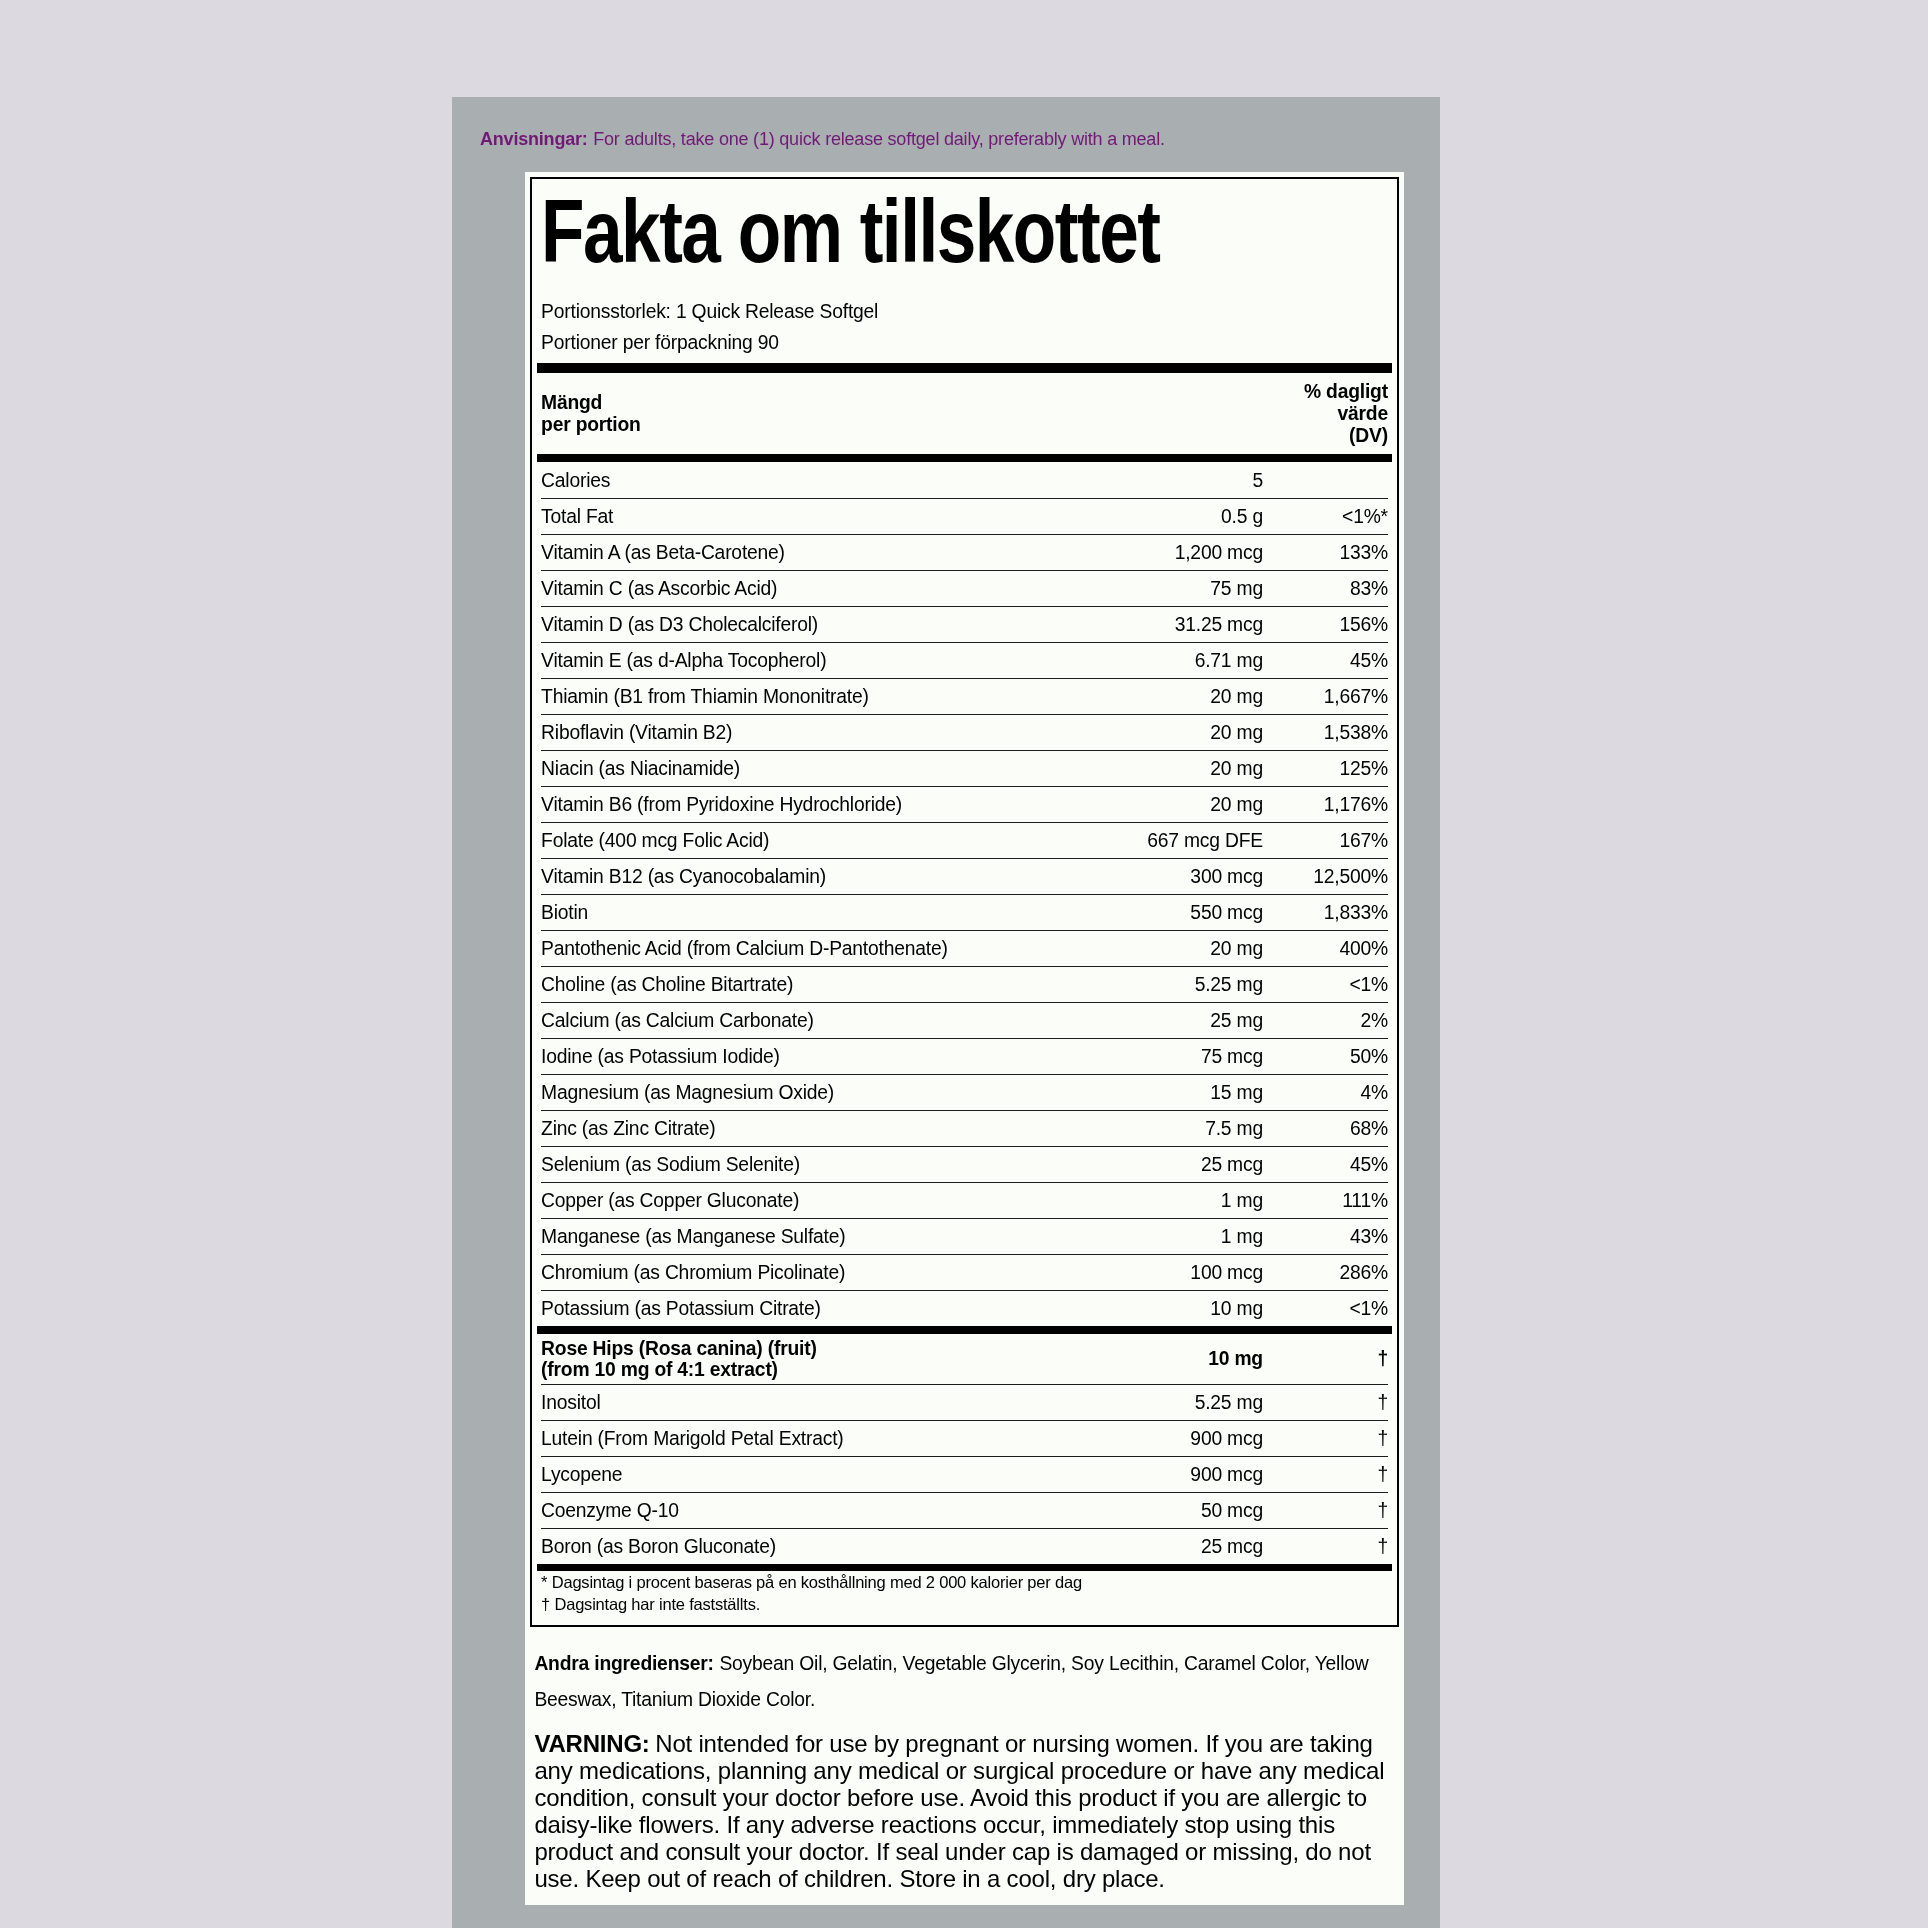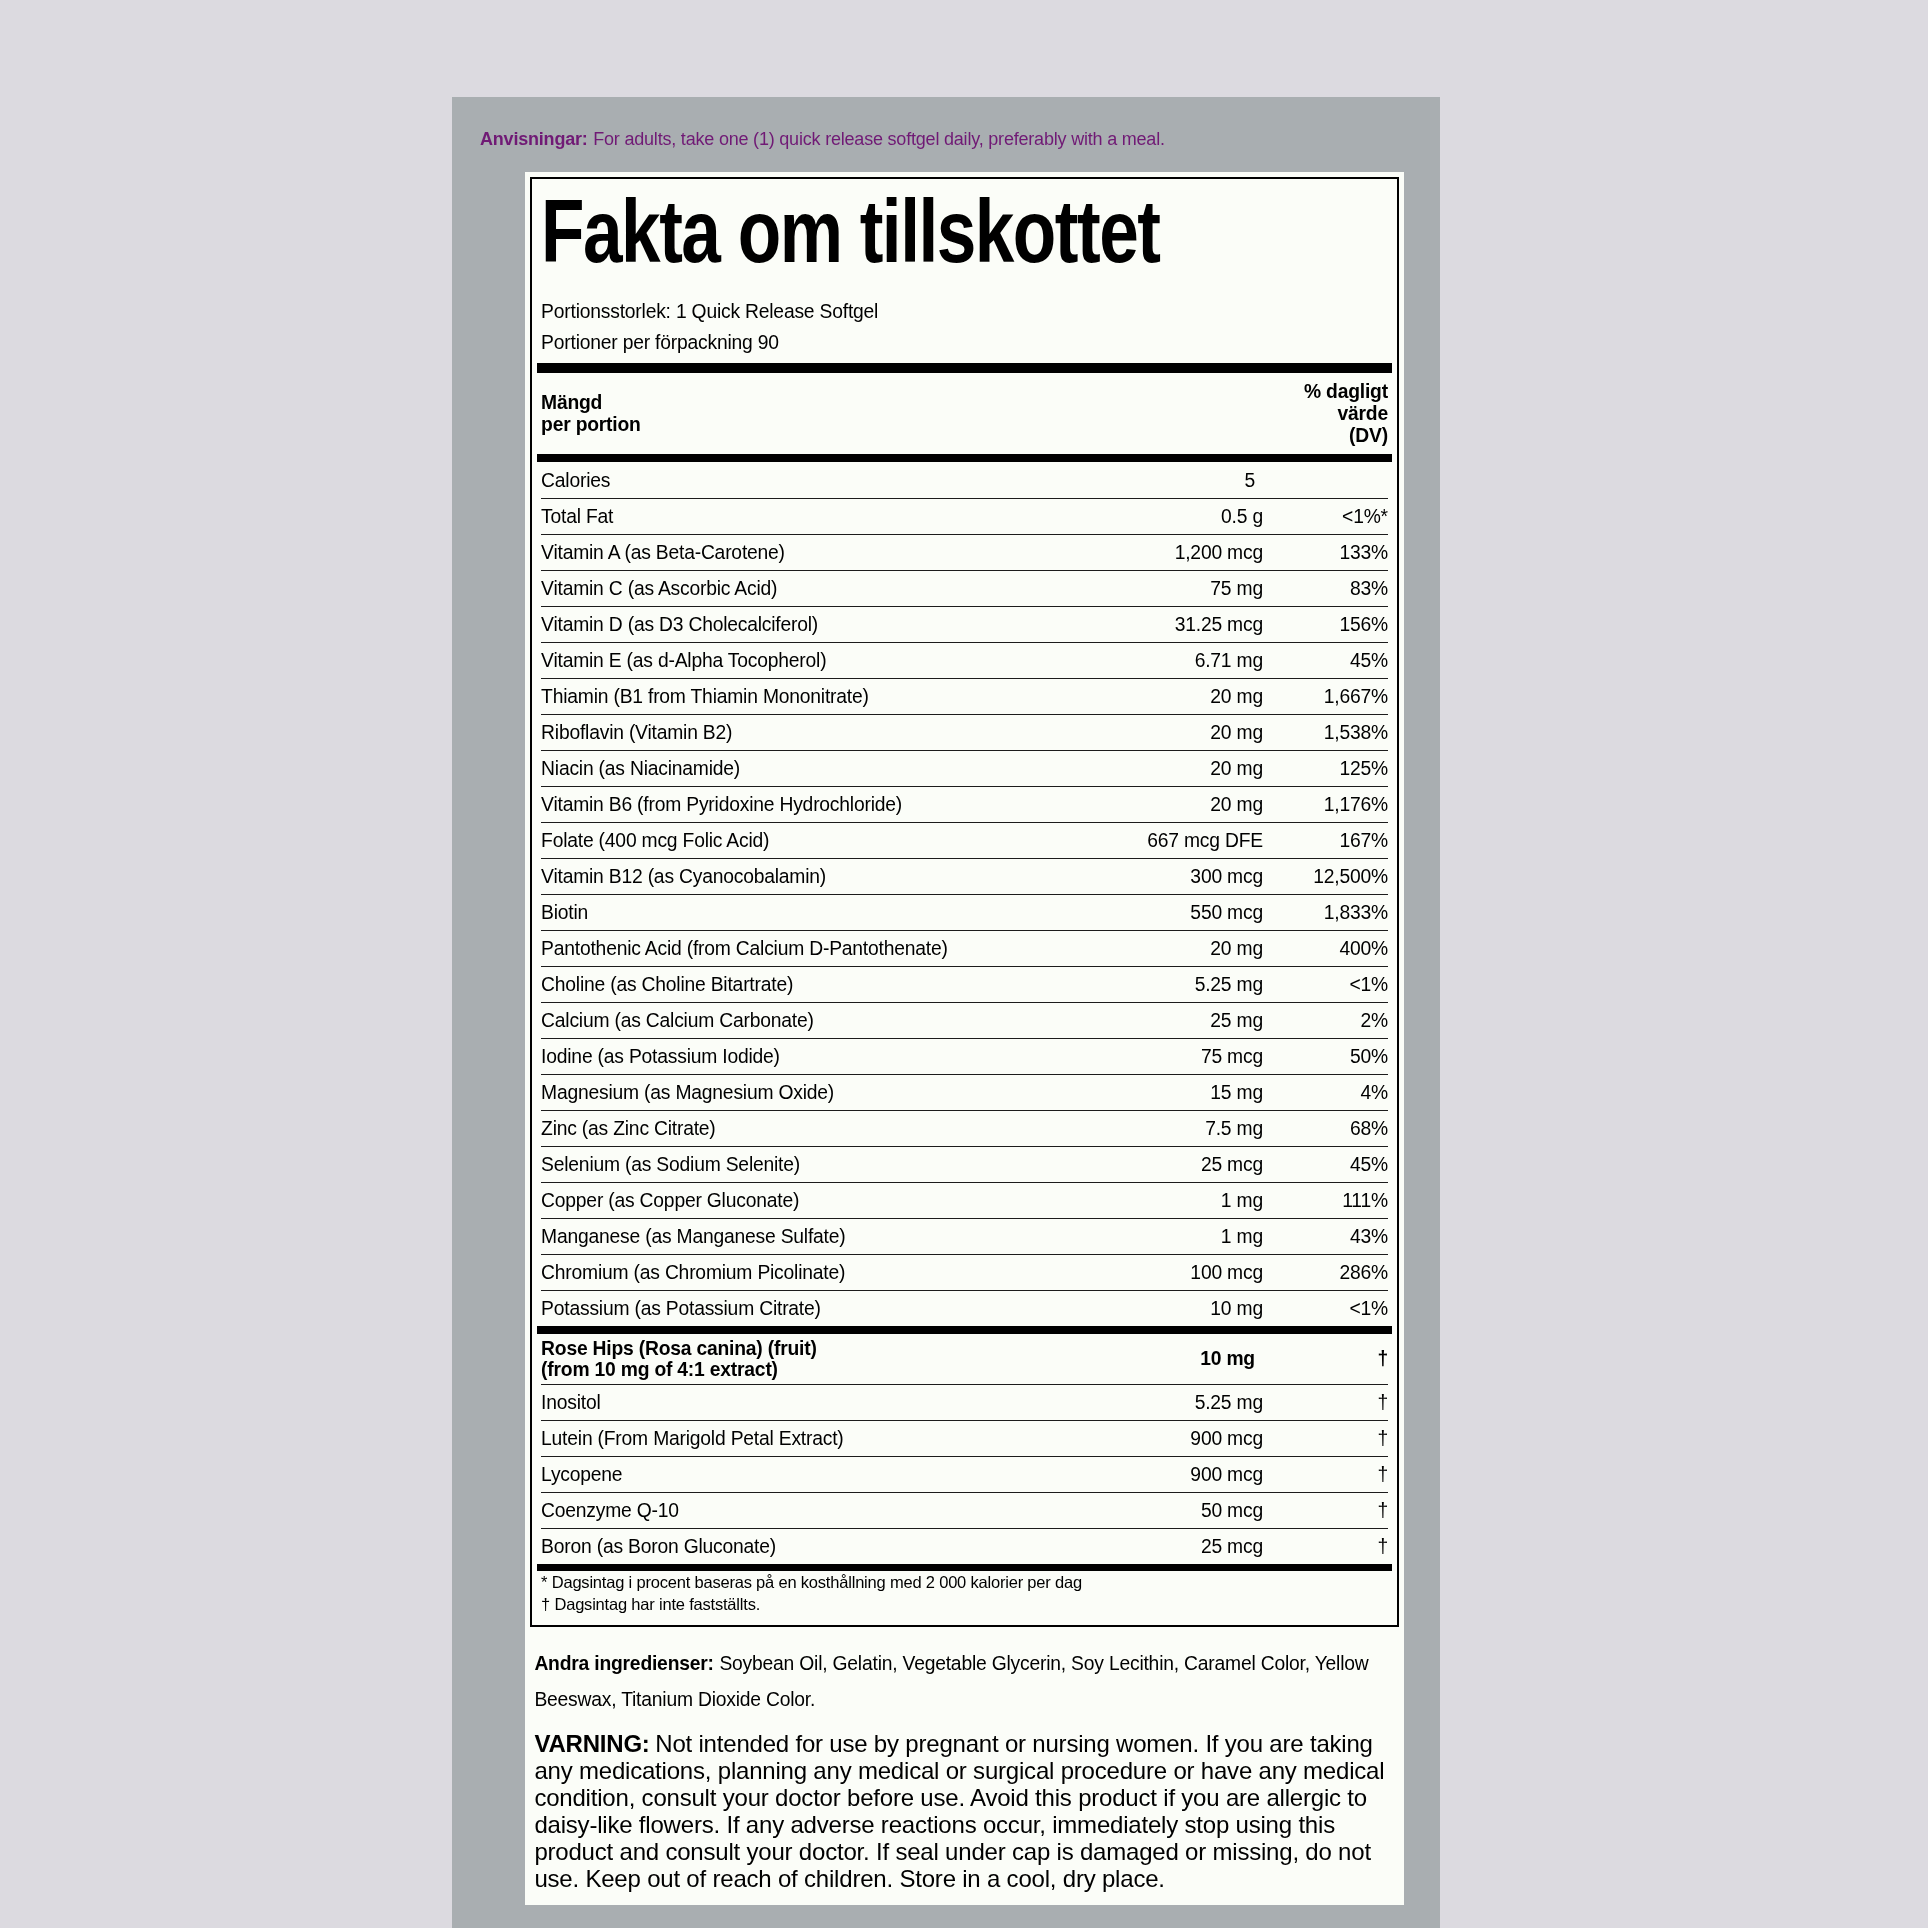--- a/index.html
+++ b/index.html
@@ -60,21 +60,21 @@
   }
   .hdr-right { text-align: right; }
   .rows { }
   .row {
     display: flex; align-items: center;
     height: 36px;
     box-sizing: border-box;
     border-top: 1.4px solid #1c1c1c;
     font-size: 19.3px; line-height: 21px;
   }
-  .row.no-top { border-top: none; gap: 8px; }
+  .row.no-top { border-top: none; }
   .row.tall { height: 50px; font-weight: bold; }
   .cell-name { flex: 1 1 auto; }
   .cell-amount { flex: 0 0 188px; text-align: right; }
   .cell-dv { flex: 0 0 125px; text-align: right; }
   .footnotes { padding-top: 1px; font-size: 16.5px; line-height: 21.7px; }
   .other-ing {
     margin: 19px 4.7px 0 4.7px;
     font-size: 19.3px; line-height: 36px;
   }
   .warning {

